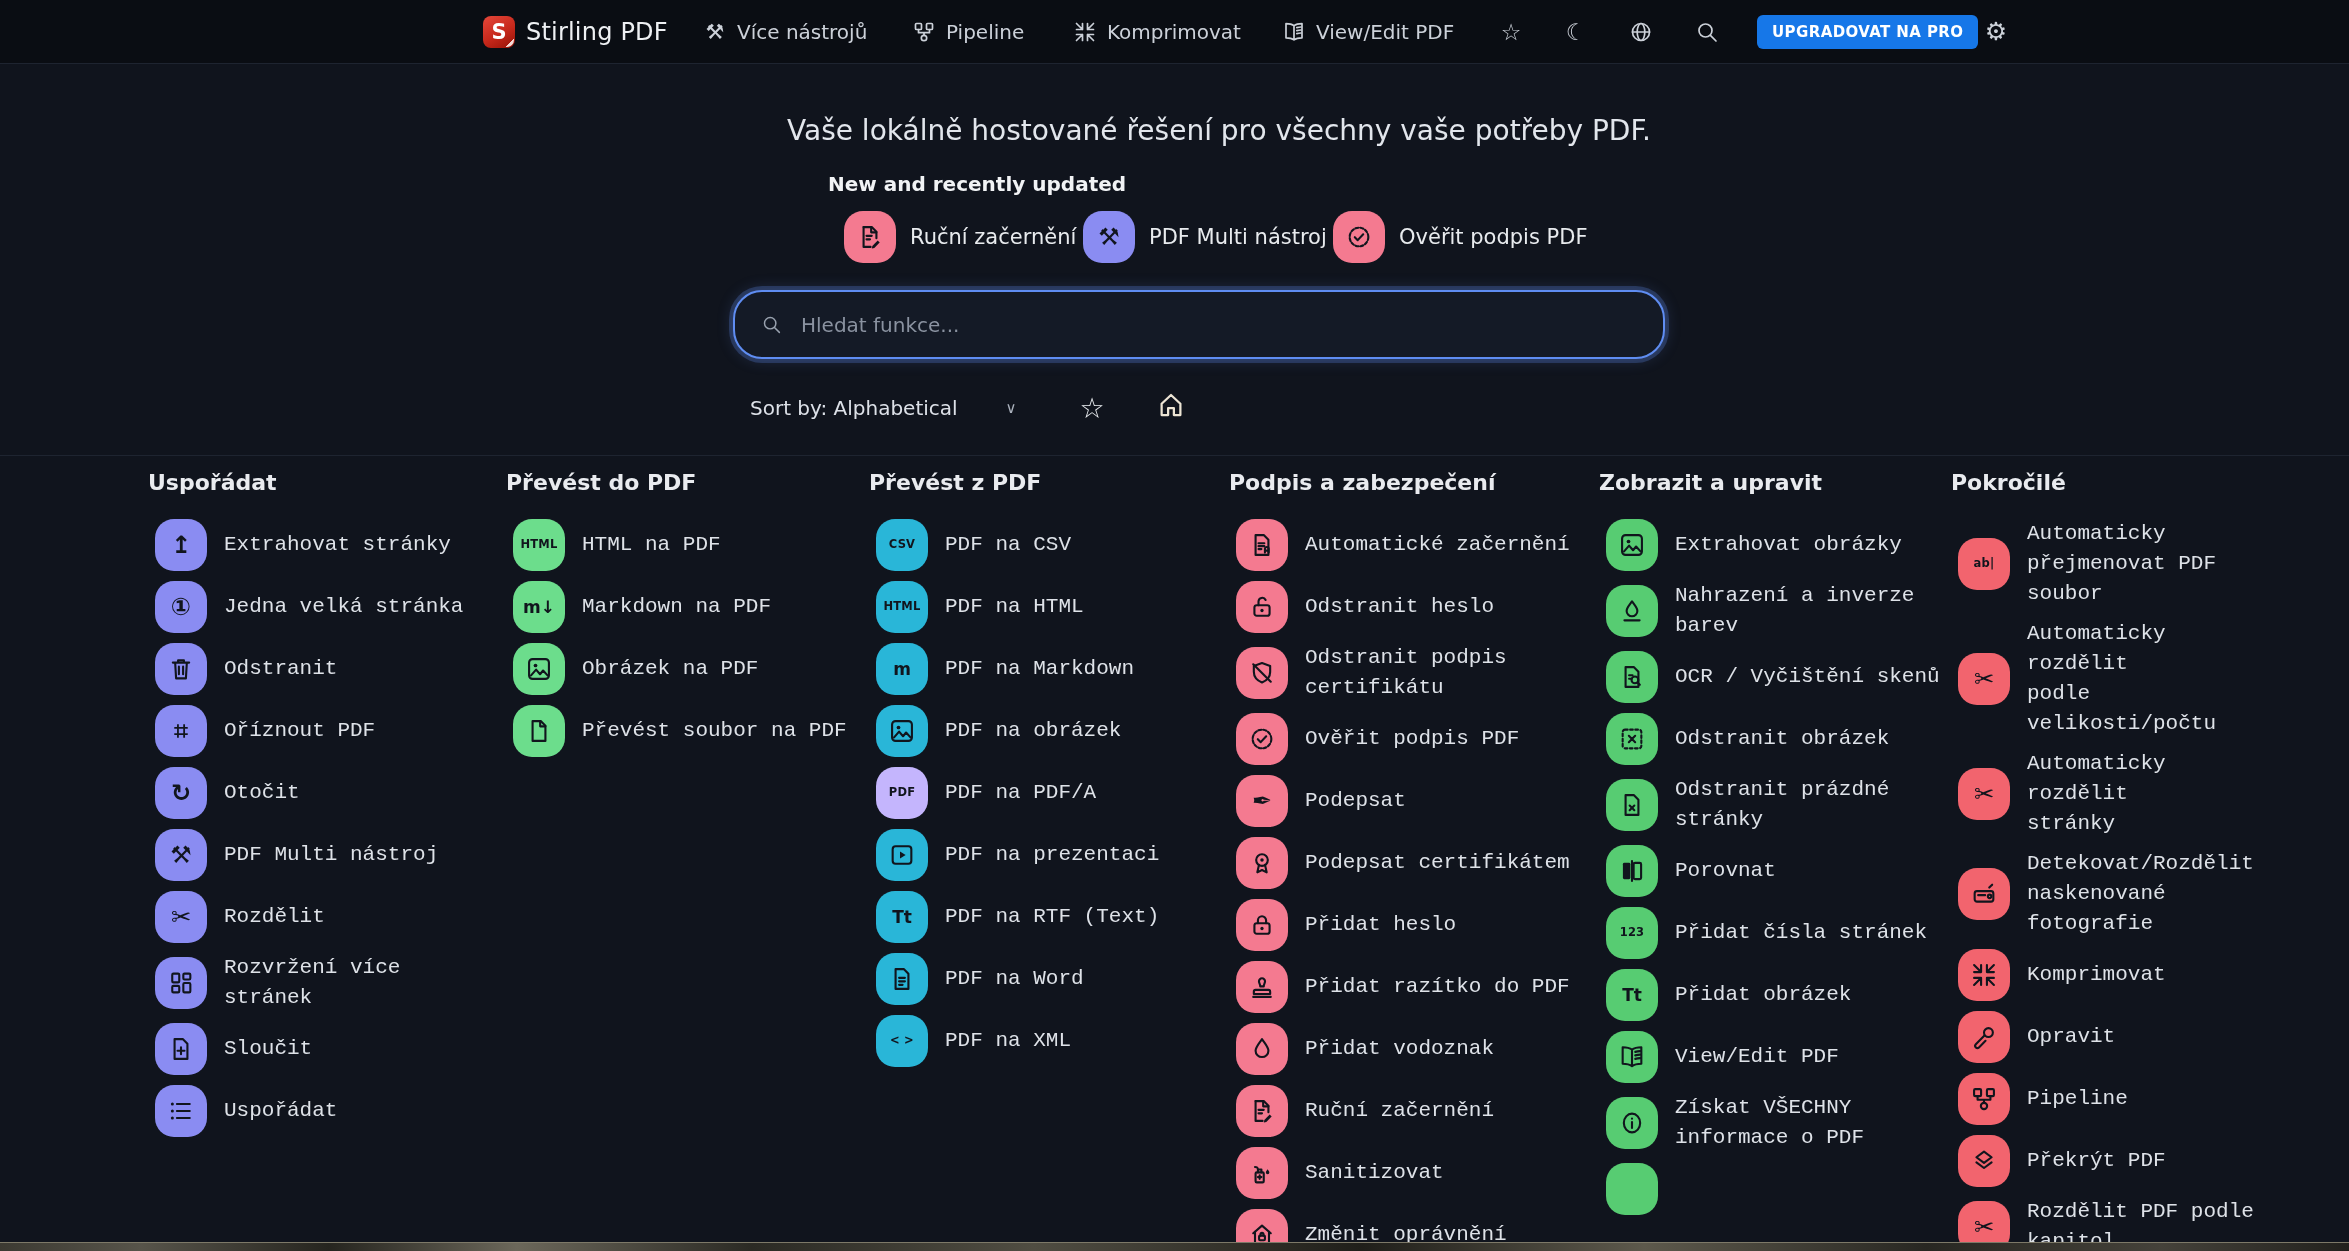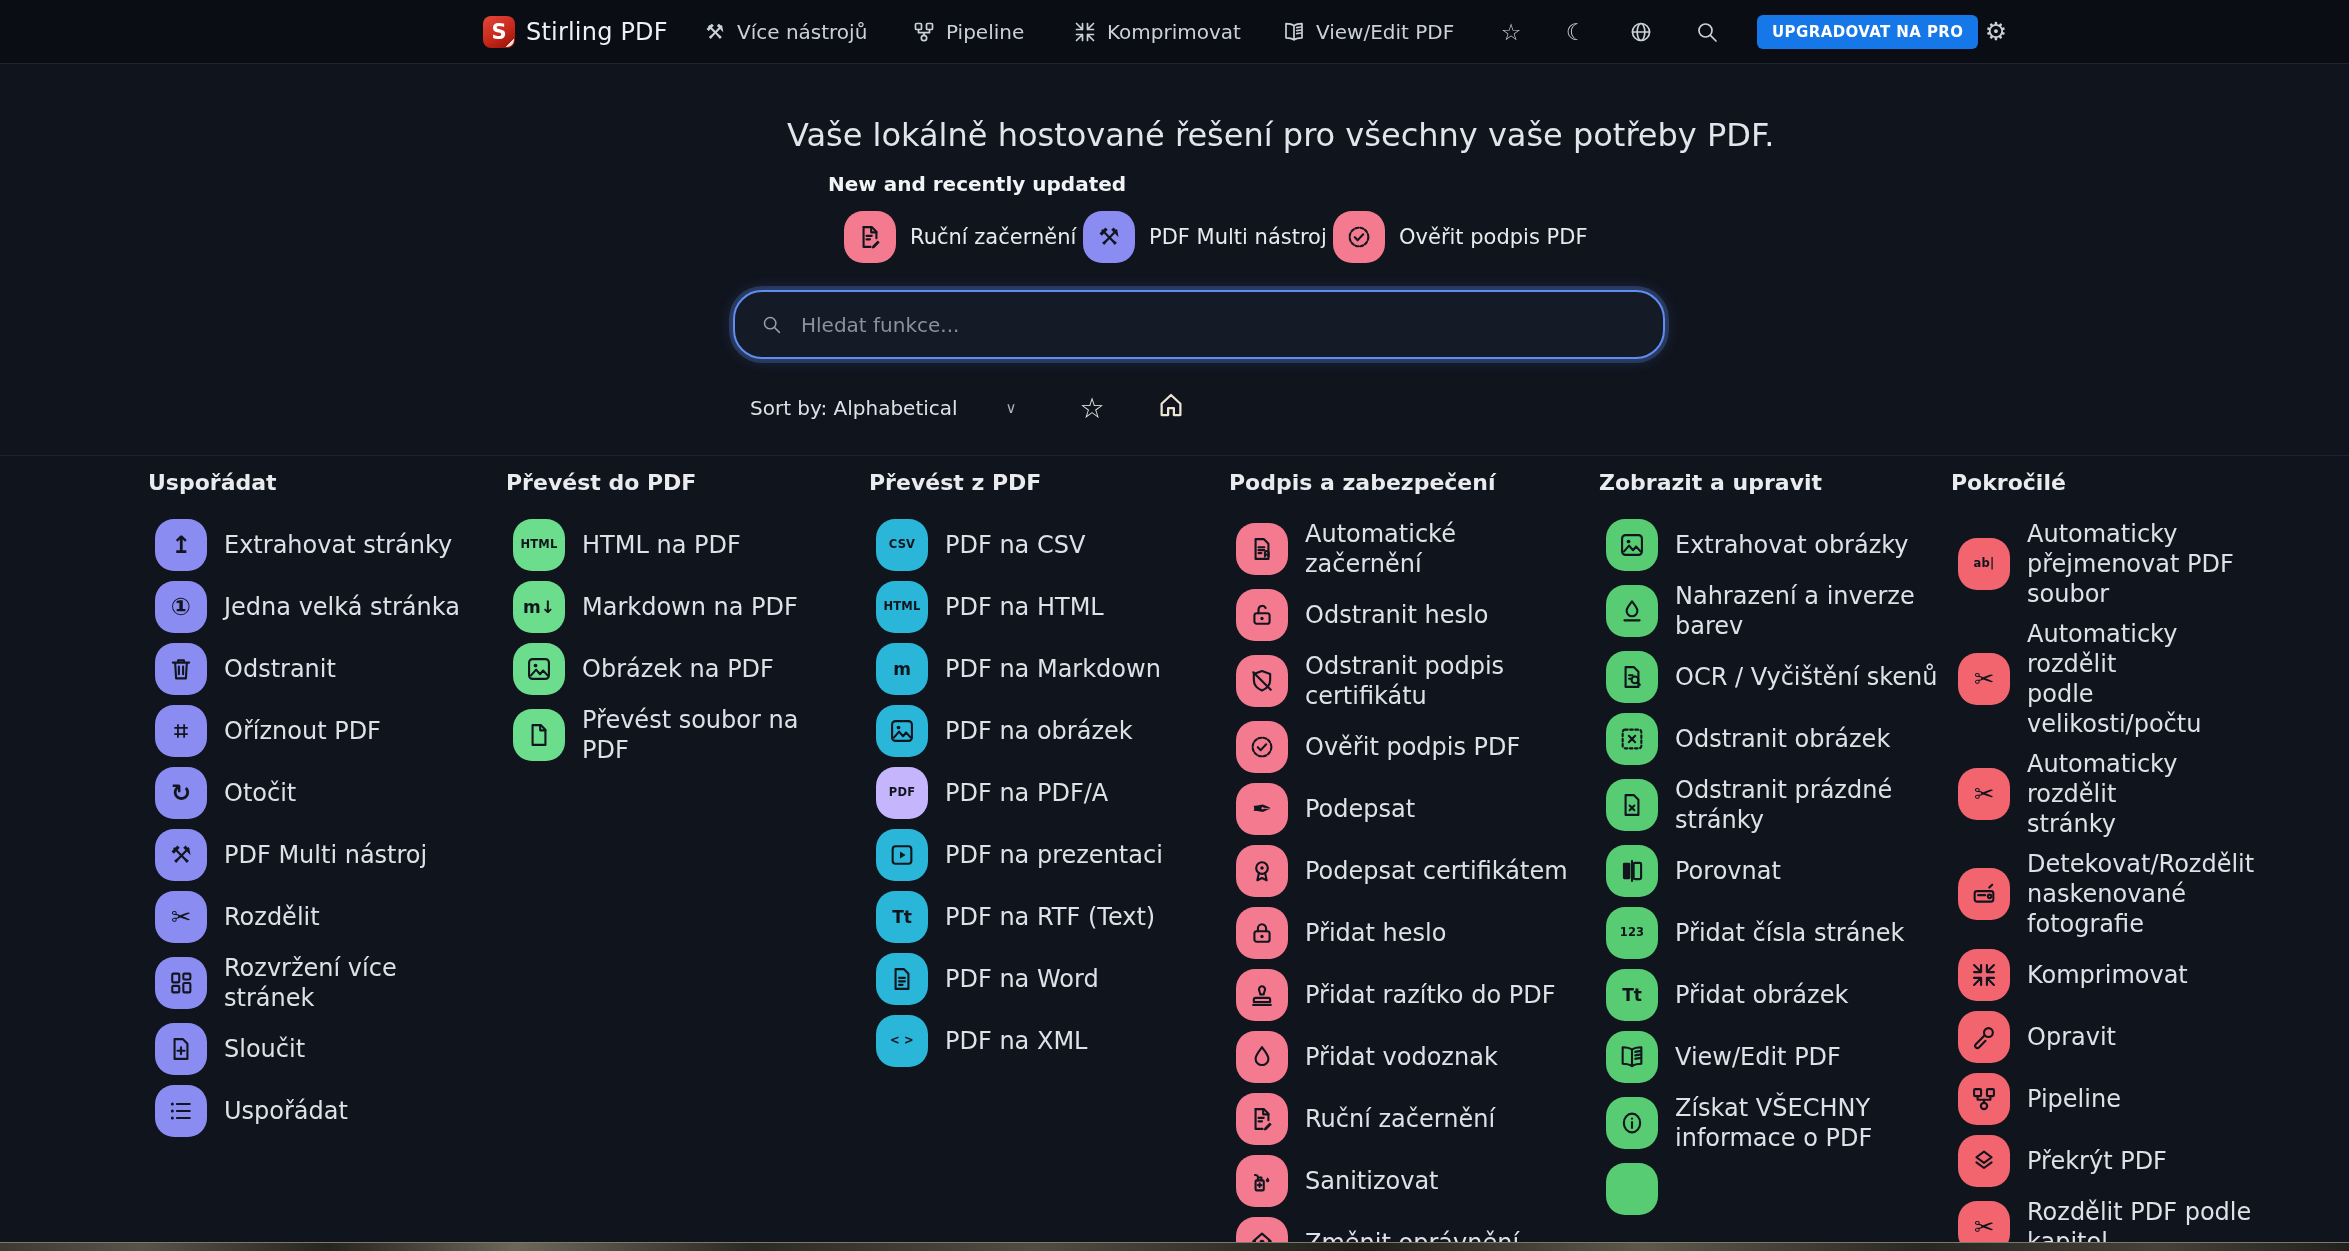--- a/index.html
+++ b/index.html
@@ -19,21 +19,21 @@
   .nav-item{position:absolute;top:0;height:63px;display:flex;align-items:center;gap:10px;color:#ccd1d9;font-size:20px;cursor:pointer;}
   .nav-item .ic{width:24px;height:24px;display:flex;align-items:center;justify-content:center;font-size:21px;}
   .action-icon{position:absolute;top:0;height:63px;display:flex;align-items:center;justify-content:center;width:34px;color:#ccd1d9;font-size:23px;cursor:pointer;}
   .action-icon .ic{width:24px;height:24px;display:flex;align-items:center;justify-content:center;font-size:23px;}
   .upgrade{position:absolute;left:1757px;top:15px;height:34px;padding:0 15px;background:#1677e8;color:#fff;border:none;border-radius:6px;
         font-size:15px;font-weight:bold;letter-spacing:.4px;font-family:inherit;cursor:pointer;}
   .gear{position:absolute;left:1978px;top:0;height:63px;width:36px;display:flex;align-items:center;justify-content:center;color:#ccd1d9;font-size:25px;cursor:pointer;}
   
   .ic svg{width:100%;height:100%;stroke:currentColor;fill:none;stroke-width:1.7;stroke-linecap:round;stroke-linejoin:round;}
   
-  .hero-title{position:absolute;left:787px;top:95px;font-size:32px;font-weight:400;color:#e2e6ec;}
+  .hero-title{position:absolute;left:787px;top:95px;font-size:28px;font-weight:400;color:#e2e6ec;}
   .featured-heading{position:absolute;left:828px;top:172px;font-size:20px;font-weight:600;color:#f1f3f5;}
   .featured-item{position:absolute;top:211px;display:flex;align-items:center;gap:14px;font-size:21px;color:#e8ebee;cursor:pointer;}
   .tool-icon{width:52px;height:52px;border-radius:19px;flex:none;display:flex;align-items:center;justify-content:center;color:#11151d;}
   .tool-icon svg{width:28px;height:28px;stroke:currentColor;fill:none;stroke-width:1.8;stroke-linecap:round;stroke-linejoin:round;}
   .tg{font-weight:bold;color:#11151d;line-height:1;}
   .tg1{font-size:24px;} .tg2{font-size:17px;} .tg3{font-size:11.5px;letter-spacing:.2px;}
   
   .searchbar{position:absolute;left:733px;top:290px;width:932px;height:69px;box-sizing:border-box;border-radius:29px;
         background:#141a26;border:2px solid #5f8df2;
         box-shadow:0 0 0 4px rgba(88,130,220,.28),0 0 16px rgba(88,130,220,.28);
@@ -46,21 +46,21 @@
   .sort-control .chev{margin-left:48px;font-size:15px;color:#aab1bc;}
   .sort-star{position:absolute;left:1074px;top:388px;width:36px;height:40px;display:flex;align-items:center;justify-content:center;
         font-size:28px;color:#eef1f4;cursor:pointer;}
   .sort-home{position:absolute;left:1156px;top:390px;width:36px;height:36px;color:#ece4d4;cursor:pointer;}
   .sort-home svg{width:30px;height:30px;stroke:currentColor;fill:none;stroke-width:1.8;stroke-linecap:round;stroke-linejoin:round;}
   .divider{position:absolute;left:0;top:455px;width:100%;height:1px;background:#1e2430;}
   
   .category{position:absolute;top:470px;width:345px;}
   .cat-title{margin:0 0 24px 1px;font-size:22px;font-weight:600;color:#e9ebef;}
   .tool-item{display:flex;align-items:center;gap:17px;min-height:52px;margin:0 0 10px 8px;cursor:pointer;}
-  .tool-item .label{font-size:24px;line-height:30px;color:#dee2e8;white-space:pre-line;}
+  .tool-item .label{font-size:21px;line-height:30px;color:#dee2e8;white-space:pre-line;font-family:Liberation Mono, monospace;}
   
   .bottom-strip{position:absolute;left:0;top:1242px;width:100%;height:9px;z-index:20;border-top:1px solid #7d7968;
         background:linear-gradient(90deg,#3c3a32 0%,#57544a 6%,#26251f 14%,#6b675a 22%,#2b2a24 32%,#504d42 44%,#201f1a 58%,#5d594c 70%,#282722 82%,#45423a 92%,#22211d 100%);}
 </style>
 </head>
 <body>
 
 <div>
 
   <header class="navbar">

